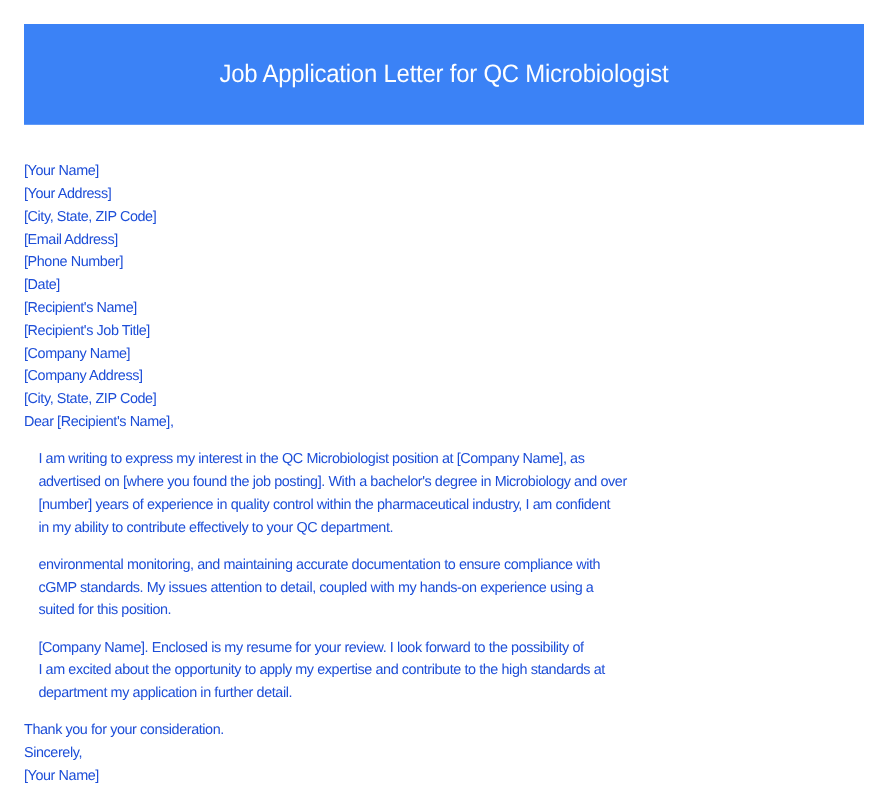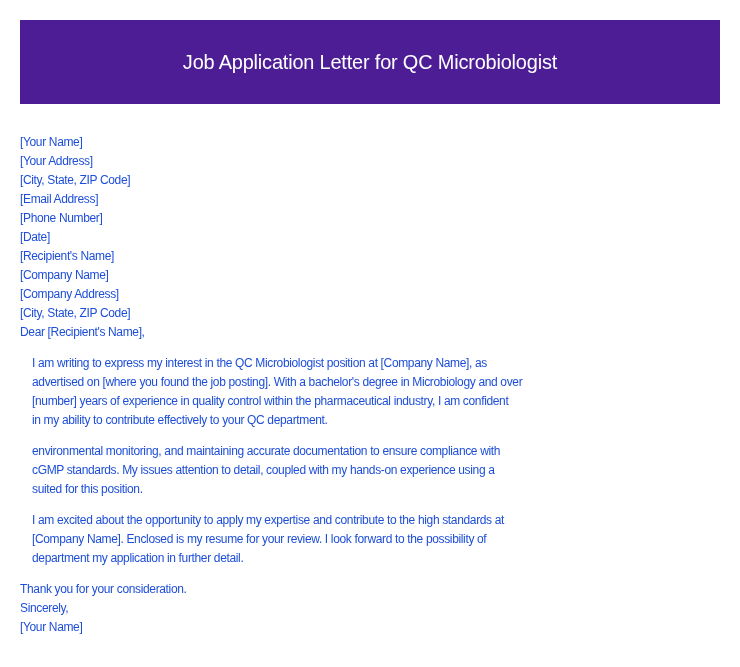--- a/index.html
+++ b/index.html
@@ -13,21 +13,21 @@
     overflow: hidden;
     position: relative;
     font-family: "Liberation Sans", "DejaVu Sans", sans-serif;
   }
   .header {
     position: absolute;
     left: 20px;
     top: 20px;
     width: 700px;
     height: 84px;
-    background: #4c1d95;
+    background: #3b82f6;
     display: flex;
     align-items: center;
     justify-content: center;
   }
   .header-title {
     color: #ffffff;
     font-size: 21px;
     letter-spacing: -0.2px;
     font-weight: normal;
     margin: 0;
@@ -64,41 +64,42 @@
   <div>
     <span class="line">[Your Name]</span>
     <span class="line">[Your Address]</span>
     <span class="line">[City, State, ZIP Code]</span>
     <span class="line">[Email Address]</span>
     <span class="line">[Phone Number]</span>
     <span class="line">[Date]</span>
   </div>
   <div>
     <span class="line">[Recipient's Name]</span>
+    <span class="line">[Recipient's Job Title]</span>
     <span class="line">[Company Name]</span>
     <span class="line">[Company Address]</span>
     <span class="line">[City, State, ZIP Code]</span>
   </div>
   <span class="line">Dear [Recipient's Name],</span>
 
   <p class="para">
     <span class="line">I am writing to express my interest in the QC Microbiologist position at [Company Name], as</span>
     <span class="line">advertised on [where you found the job posting]. With a bachelor's degree in Microbiology and over</span>
     <span class="line">[number] years of experience in quality control within the pharmaceutical industry, I am confident</span>
     <span class="line">in my ability to contribute effectively to your QC department.</span>
   </p>
 
   <p class="para">
     <span class="line">environmental monitoring, and maintaining accurate documentation to ensure compliance with</span>
     <span class="line">cGMP standards. My issues attention to detail, coupled with my hands-on experience using a</span>
     <span class="line">suited for this position.</span>
   </p>
 
   <p class="para">
+    <span class="line">[Company Name]. Enclosed is my resume for your review. I look forward to the possibility of</span>
     <span class="line">I am excited about the opportunity to apply my expertise and contribute to the high standards at</span>
-    <span class="line">[Company Name]. Enclosed is my resume for your review. I look forward to the possibility of</span>
     <span class="line">department my application in further detail.</span>
   </p>
 
   <span class="line">Thank you for your consideration.</span>
   <span class="line">Sincerely,</span>
   <span class="line">[Your Name]</span>
 </div>
 
 </body></html>

